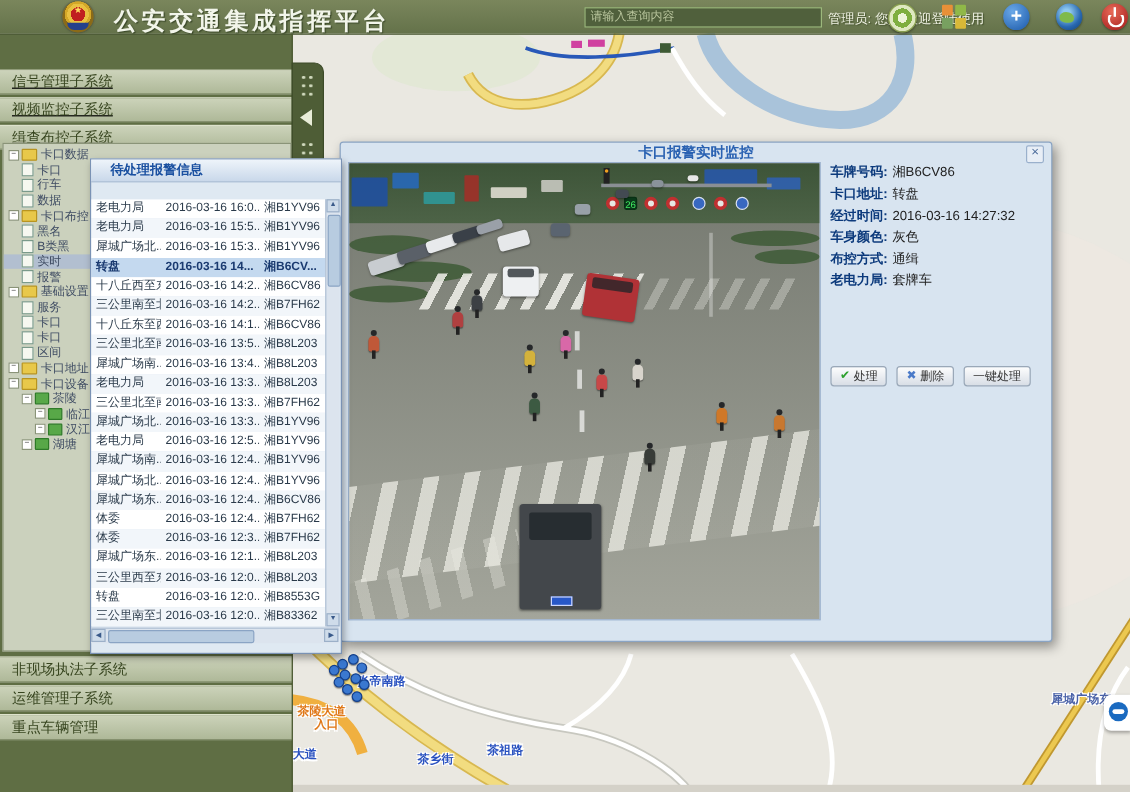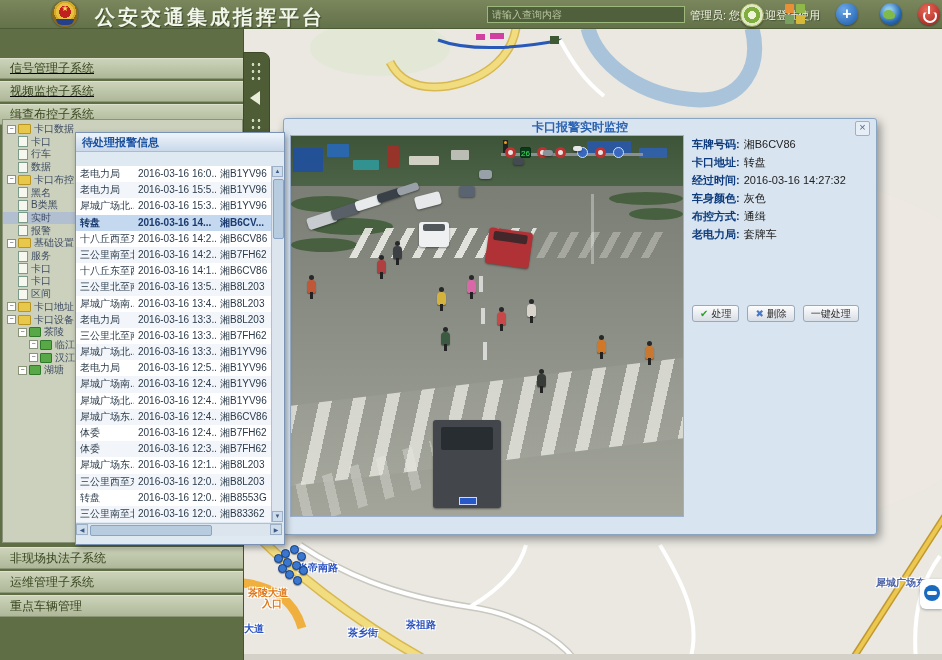--- a/index.html
+++ b/index.html
@@ -74,21 +74,21 @@
           background:#4e5d36;border-radius:0 8px 8px 0;border:1px solid #3c4a28;cursor:pointer;}
   .dots{position:absolute;left:6px;width:12px;height:20px;
         background:radial-gradient(circle,#cfd8bc 1.2px,transparent 1.6px);background-size:6px 7px;}
   #handle .d1{top:8px;} #handle .d2{top:64px;}
   #handle .arrow{position:absolute;left:6px;top:38px;width:0;height:0;
                  border:7px solid transparent;border-right:10px solid #e8ecd8;border-left:none;}
 
   
   #alert-panel{position:absolute;left:75px;top:132px;width:208px;height:411px;z-index:4;
                background:#dfe9f2;border:1px solid #7a92b4;box-shadow:2px 3px 6px rgba(0,0,0,.35);}
-  #alert-title{height:18px;line-height:18px;padding-left:6px;font-size:11px;font-weight:bold;color:#1a50a0;
+  #alert-title{height:18px;line-height:18px;padding-left:16px;font-size:11px;font-weight:bold;color:#1a50a0;
                background:linear-gradient(#eef4fa,#c9d8ea);border-bottom:1px solid #a8bcd4;}
   #thead{position:absolute;left:0;top:18px;height:15px;width:196px;display:flex;
          background:linear-gradient(#f2f6fa,#d4e0ec);border-bottom:1px solid #a8bcd4;}
   .th{font-size:10px;color:#333;line-height:15px;padding-left:4px;border-right:1px solid #b8c4d2;box-sizing:border-box;}
   .c0{width:58px;} .c1{width:82px;} .c2{width:56px;}
   #tbody{position:absolute;left:0;top:33px;width:196px;height:356px;overflow:hidden;}
   .trow{display:flex;height:16.2px;cursor:pointer;}
   .trow:nth-child(even){background:#f2f6fa;}
   .trow:nth-child(odd){background:#fff;}
   .td{font-size:10px;color:#2a3a4a;line-height:16px;padding-left:4px;box-sizing:border-box;
@@ -122,21 +122,21 @@
   .shopsign{position:absolute;border-radius:1px;opacity:.9;}
   .hedge{position:absolute;background:#415c3a;border-radius:50%;opacity:.9;}
   .car{position:absolute;border-radius:3px;box-shadow:0 1px 2px rgba(0,0,0,.4);}
   .car .win{position:absolute;left:12%;top:8%;width:76%;height:26%;background:rgba(30,36,40,.75);border-radius:2px;}
   .plate{position:absolute;background:#2858c8;border:1px solid #cdd8ff;}
   .rider{position:absolute;width:9px;height:13px;border-radius:4px 4px 2px 2px;box-shadow:0 1px 1px rgba(0,0,0,.4);}
   .rider i{position:absolute;left:2px;top:-5px;width:5px;height:5px;border-radius:50%;background:#26282a;}
   .rider b{position:absolute;left:3px;bottom:-6px;width:3px;height:7px;background:#222;}
   .xwalk{position:absolute;}
   #gantry-bar{position:absolute;left:210px;top:17px;width:142px;height:3px;background:#8a8f94;}
-  .gsign{position:absolute;top:11px;width:11px;height:11px;border-radius:50%;box-sizing:border-box;}
+  .gsign{position:absolute;top:28px;width:11px;height:11px;border-radius:50%;box-sizing:border-box;}
   .gsign.ring{background:#e8e8e4;border:3px solid #c03030;}
   .gsign.blue{background:#3868c0;border:1px solid #d8e0f0;}
   .gsign.num{border-radius:2px;background:#0a3a1a;color:#40e860;font-size:8px;line-height:11px;text-align:center;border:1px solid #083014;}
   #tlight{position:absolute;left:212px;top:4px;width:5px;height:13px;background:#222;}
   #tlight i{position:absolute;left:1px;top:1px;width:3px;height:3px;border-radius:50%;background:#f0a020;}
   .lanedash{position:absolute;width:4px;background:rgba(255,255,255,.65);}
 
   #detail-list{position:absolute;left:408px;top:20px;width:180px;}
   .dline{margin-bottom:7px;font-size:11px;line-height:11px;white-space:nowrap;}
   .dlabel{font-weight:bold;color:#0c3a7c;}

